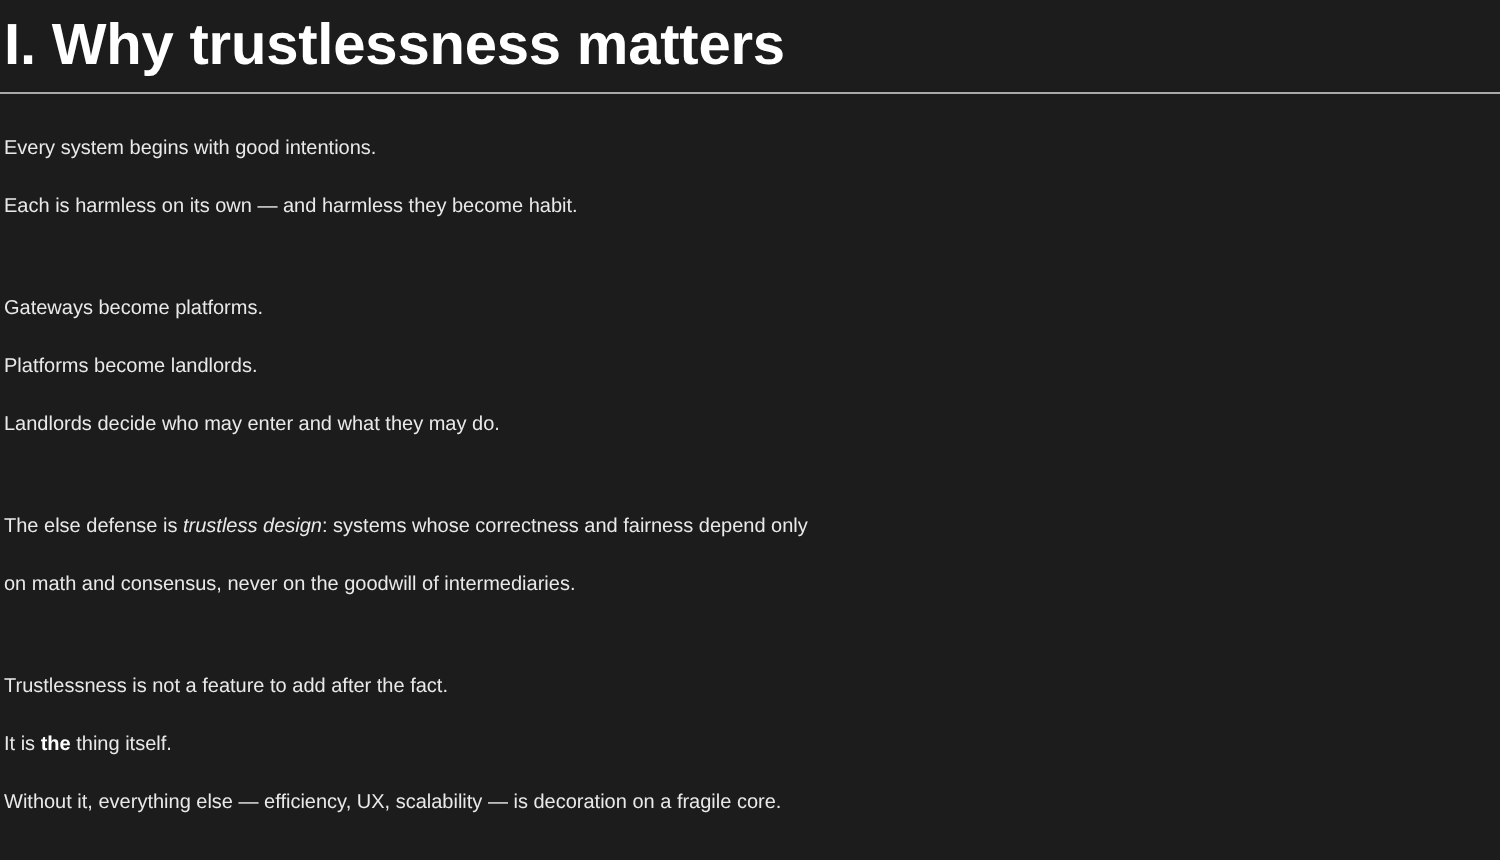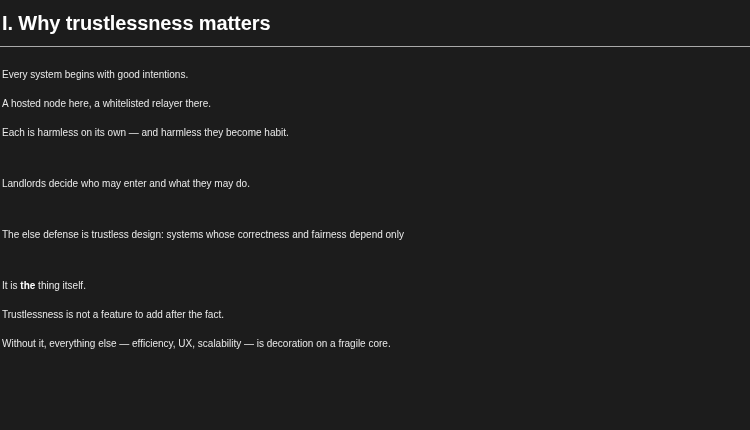--- a/index.html
+++ b/index.html
@@ -20,21 +20,21 @@
     height: 430px;
     background: #1c1c1c;
     box-sizing: border-box;
     padding: 0 0 0 2px;
     overflow: hidden;
   }
 
   .doc-heading {
     margin: 0;
     padding: 9px 0 0 0;
-    font-size: 20px;
+    font-size: 29px;
     font-weight: bold;
     line-height: 28px;
     color: #ffffff;
     letter-spacing: -0.1px;
     white-space: nowrap;
   }
 
   .heading-rule {
     margin: 9px 0 0 -2px;
     width: 750px;
@@ -60,52 +60,55 @@
   .para:last-child {
     margin-bottom: 0;
   }
 
   .line {
     display: block;
     white-space: nowrap;
   }
 
   .em-italic {
+    font-style: italic;
   }
 
   .strong-bold {
     font-weight: bold;
     color: #ffffff;
   }
 </style>
 </head>
 <body>
 
 <div class="page">
 
   <h1 class="doc-heading">I. Why trustlessness matters</h1>
 
   <div class="heading-rule"></div>
 
   <div class="body-block">
 
     <p class="para">
       <span class="line">Every system begins with good intentions.</span>
-      <span class="line">A hosted node here, a whitelisted relayer there.</span>
       <span class="line">Each is harmless on its own — and harmless they become habit.</span>
     </p>
 
     <p class="para">
+      <span class="line">Gateways become platforms.</span>
+      <span class="line">Platforms become landlords.</span>
       <span class="line">Landlords decide who may enter and what they may do.</span>
     </p>
 
     <p class="para">
       <span class="line"><span>The else defense is </span><span class="em-italic">trustless design</span><span>: systems whose correctness and fairness depend only</span></span>
+      <span class="line">on math and consensus, never on the goodwill of intermediaries.</span>
     </p>
 
     <p class="para">
+      <span class="line">Trustlessness is not a feature to add after the fact.</span>
       <span class="line"><span>It is </span><span class="strong-bold">the</span><span> thing itself.</span></span>
-      <span class="line">Trustlessness is not a feature to add after the fact.</span>
       <span class="line">Without it, everything else — efficiency, UX, scalability — is decoration on a fragile core.</span>
     </p>
 
   </div>
 </div>
 
 </body></html>

